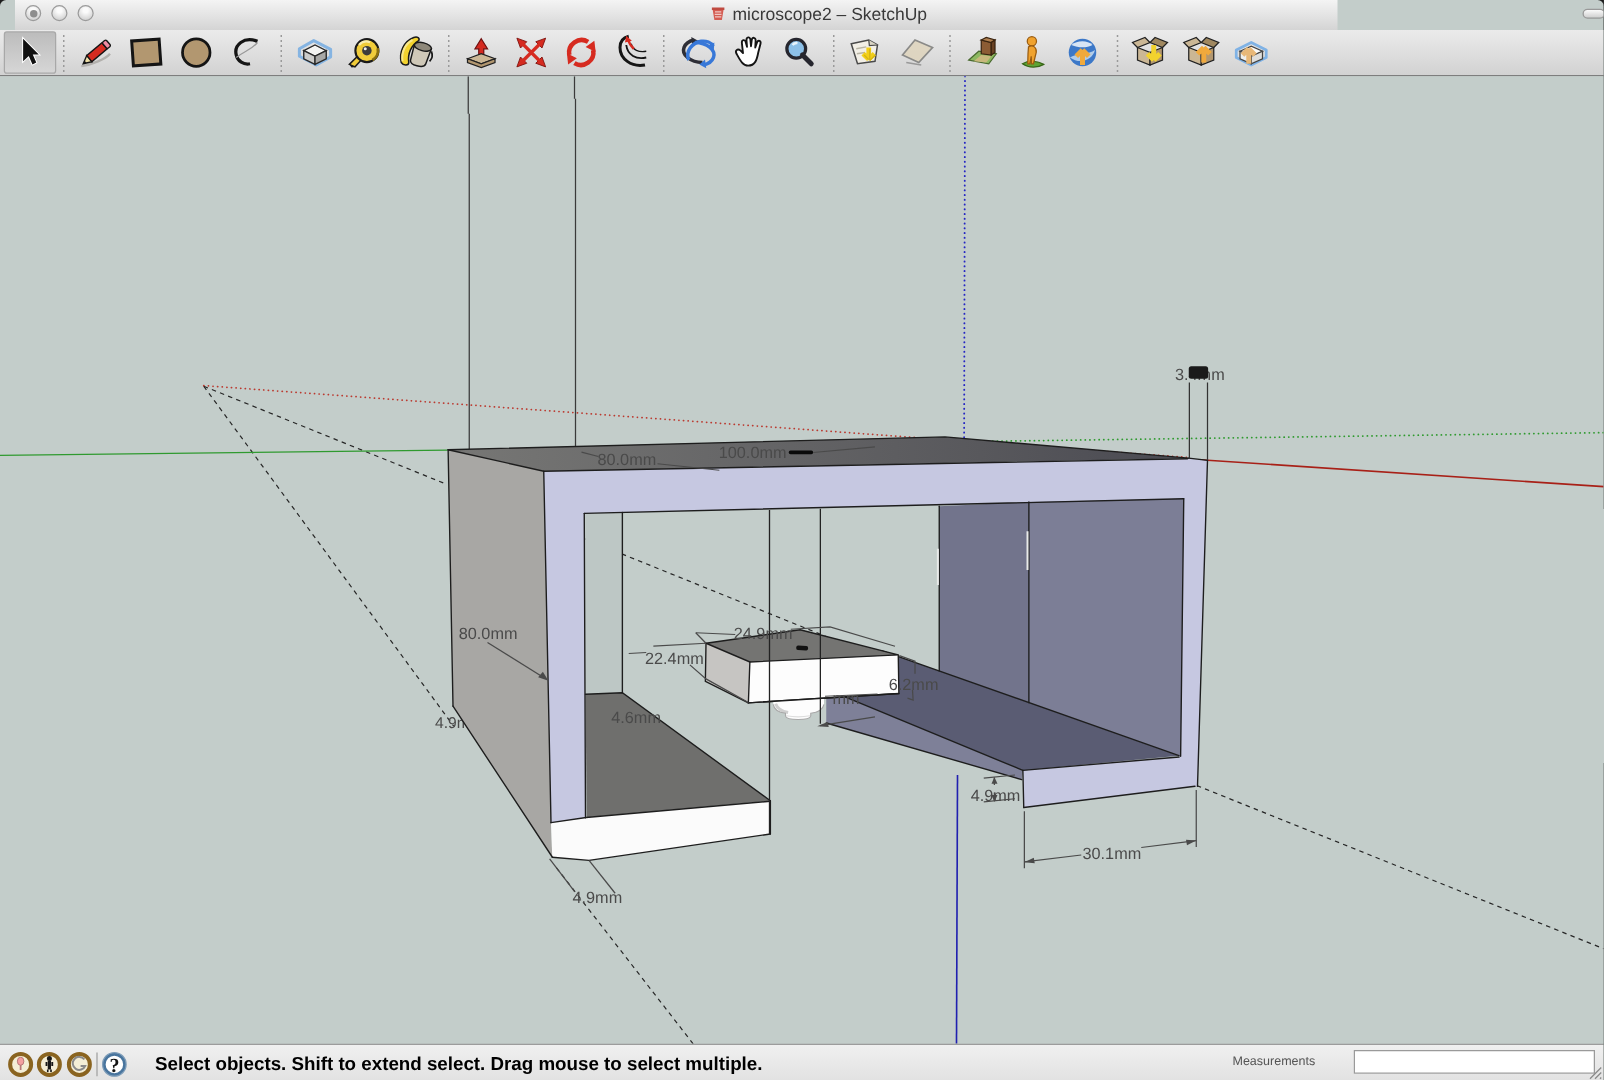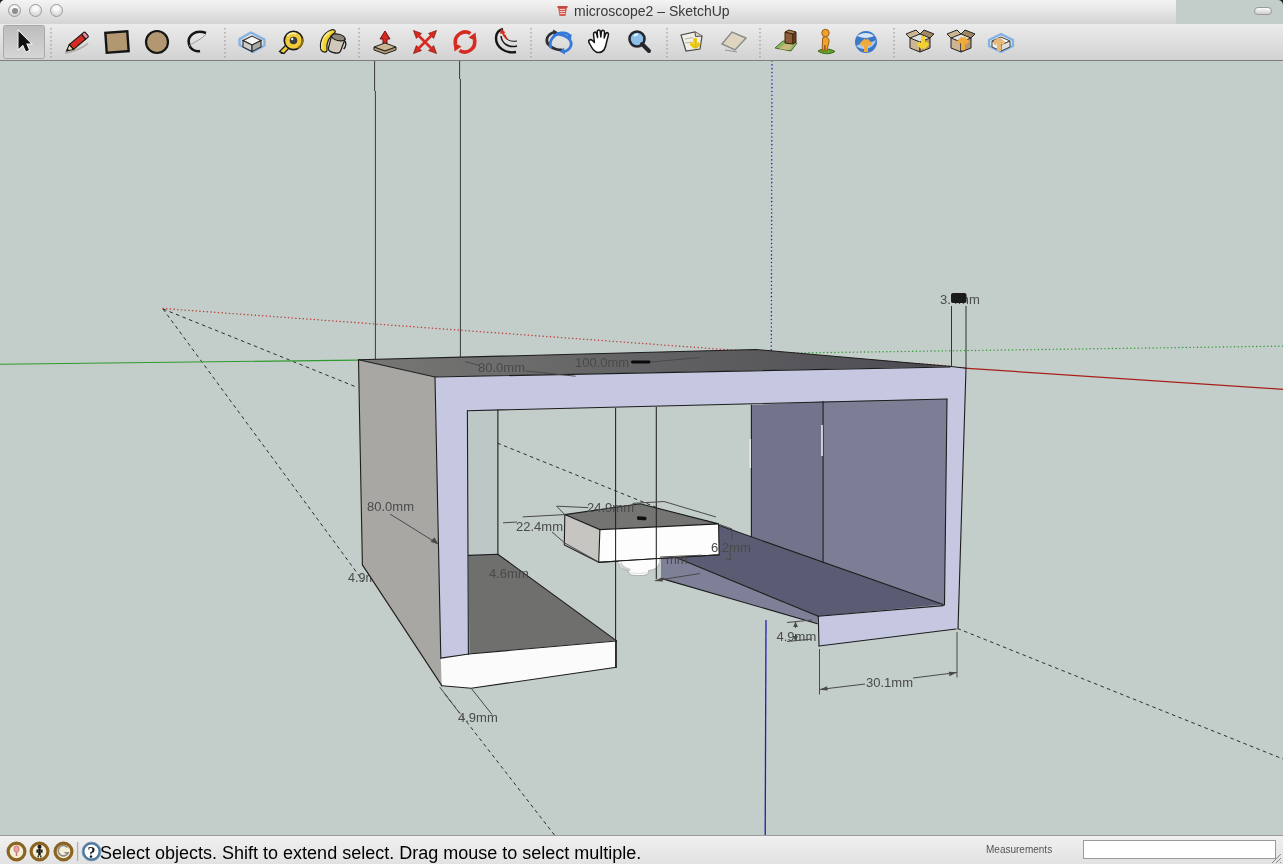--- a/index.html
+++ b/index.html
@@ -1,28 +1,28 @@
 <!DOCTYPE html>
 <html><head>
 <meta charset="utf-8">
 <style>
 html,body{margin:0;padding:0;background:#1c1c1c;}
 *{box-sizing:border-box;}
 #page{position:relative;width:1283px;height:864px;overflow:hidden;
   font-family:"Liberation Sans",sans-serif;}
 #win{position:absolute;inset:0;border-radius:5px 5px 0 0;overflow:hidden;background:#c3cdca;}
-#titlebar{position:absolute;left:0;top:0;width:1176px;height:24px;
+#titlebar{position:absolute;left:12px;top:0;width:1058px;height:24px;
   background:linear-gradient(#f4f4f4,#d4d4d4);}
 #title{position:absolute;left:574px;top:3px;font-size:14px;color:#393939;}
 #toolbar{position:absolute;left:0;top:24px;width:1283px;height:37px;
   background:linear-gradient(#ebebeb,#d2d2d2);border-bottom:1px solid #7e7e7e;}
 #viewport{position:absolute;left:0;top:61px;width:1283px;height:774px;background:#c3cdca;}
 #statusbar{position:absolute;left:0;top:835px;width:1283px;height:29px;
   background:linear-gradient(#f0f0f0,#e2e2e2);border-top:1px solid #9c9c9c;}
-#stext{position:absolute;left:100px;top:7px;font-size:18px;color:#000;}
+#stext{position:absolute;left:124px;top:7px;font-size:15px;color:#000;font-weight:bold;}
 #meas{position:absolute;left:986px;top:8px;font-size:10px;color:#555;}
 #mbox{position:absolute;left:1083px;top:4px;width:193px;height:19px;background:#fff;
   border:1px solid #9a9a9a;}
 .tl{position:absolute;top:4px;width:13px;height:13px;border-radius:50%;
   background:radial-gradient(circle at 50% 30%,#fbfbfb 20%,#d9d9d9 70%,#c6c6c6);border:1.5px solid #9b9b9b;}
 </style>
 </head>
 <body>
 <div id="page">
 <div id="win">

